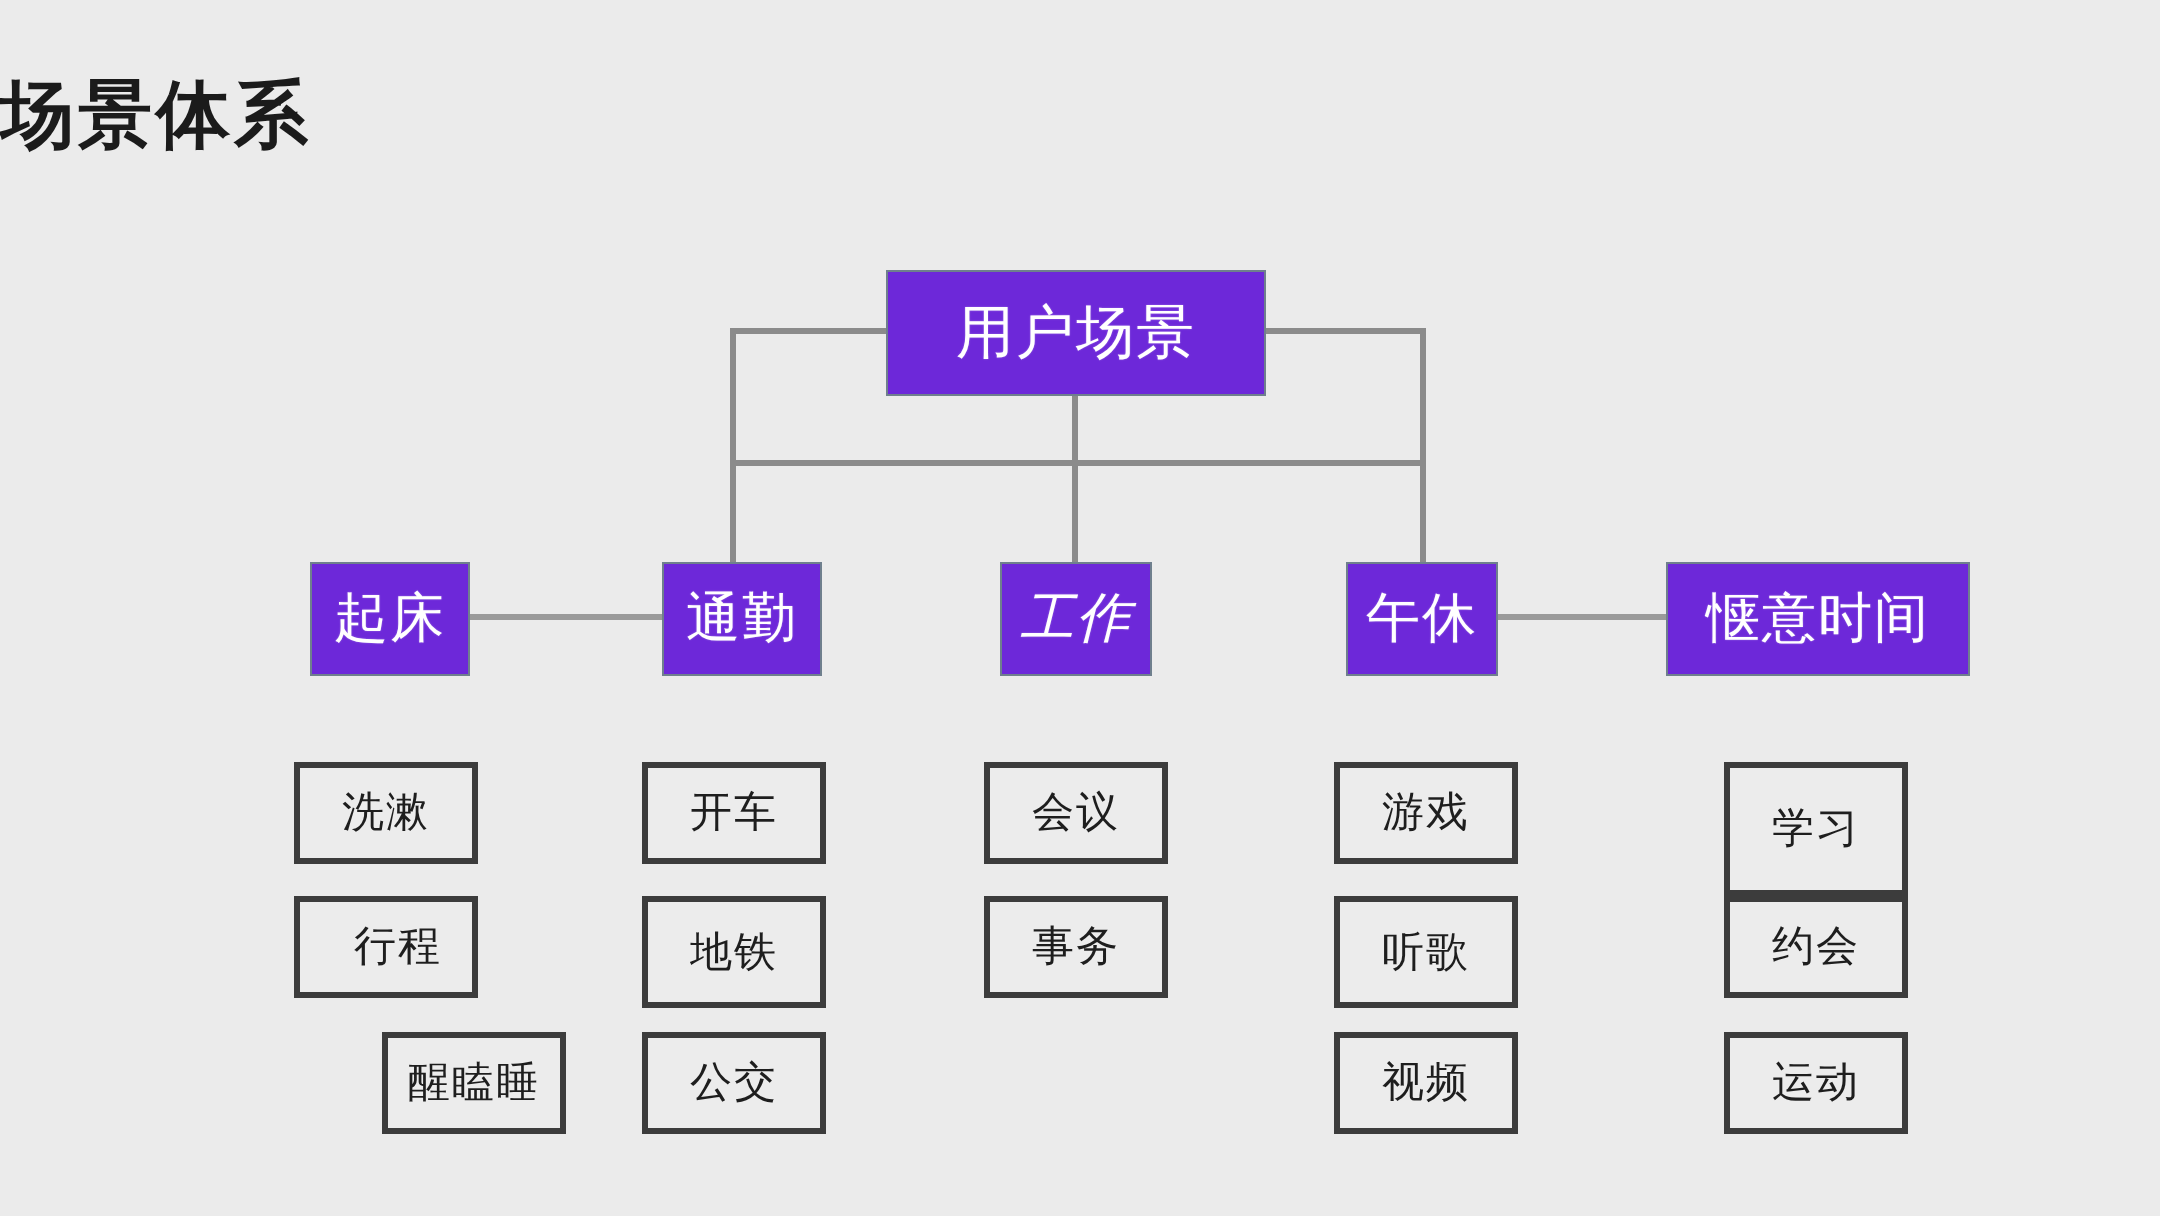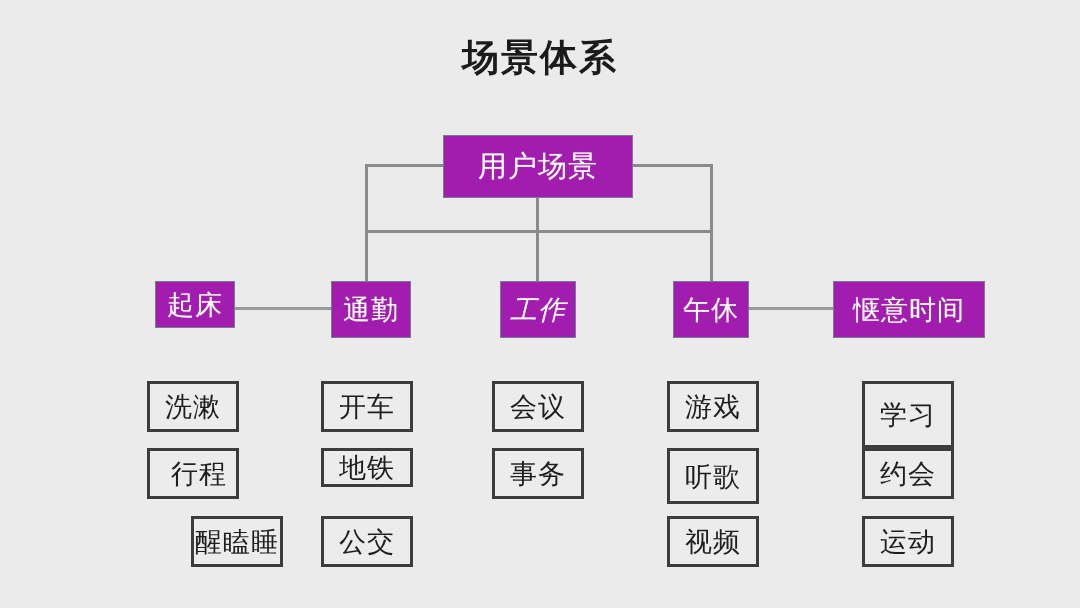--- a/index.html
+++ b/index.html
@@ -23,21 +23,20 @@
     height: 608px;
     background: #ebebeb;
   }
 
   
   .page-title {
     position: absolute;
     left: 0;
     top: 34px;
     width: 1080px;
-    text-align: center;
     font-size: 37px;
     font-weight: bold;
     color: #1b1b1b;
     letter-spacing: 2px;
     line-height: 48px;
     white-space: nowrap;
   }
 
   
   .conn {
@@ -45,21 +44,21 @@
     background: #8b8b8b;
   }
   .conn-h { height: 3px; }
   .conn-v { width: 3px; }
 
   .conn-thin { background: #9a9a9a; }
 
   
   .node {
     position: absolute;
-    background: #a21caf;
+    background: #6d28d9;
     border: 1px solid #6f7f8d;
     color: #ffffff;
     display: flex;
     align-items: center;
     justify-content: center;
     font-size: 27px;
     font-weight: 500;
     letter-spacing: 1px;
     line-height: 1;
     white-space: nowrap;
@@ -72,21 +71,21 @@
 
   
   .leaf {
     position: absolute;
     background: #ececec;
     border: 3px solid #3c3c3c;
     color: #1e1e1e;
     display: flex;
     align-items: center;
     justify-content: center;
-    font-size: 27px;
+    font-size: 21px;
     letter-spacing: 1px;
     line-height: 1;
     white-space: nowrap;
   }
 </style>
 </head>
 <body>
 
 <div id="canvas">
 
@@ -103,36 +102,36 @@
   <div class="conn conn-v" style="left:536px; top:197px; height:84px;"></div>
 
   <div class="conn conn-h" style="left:365px; top:230px; width:348px;"></div>
 
   <div class="conn conn-h conn-thin" style="left:235px; top:307px; width:96px;"></div>
 
   <div class="conn conn-h conn-thin" style="left:749px; top:307px; width:84px;"></div>
 
   <div class="node node-root" style="left:443px; top:135px; width:190px; height:63px;">用户场景</div>
 
-  <div class="node" style="left:155px; top:281px; width:80px; height:47px;">起床</div>
+  <div class="node" style="left:155px; top:281px; width:80px; height:57px;">起床</div>
 
   <div class="node" style="left:331px; top:281px; width:80px; height:57px;">通勤</div>
 
   <div class="node" style="left:500px; top:281px; width:76px; height:57px;font-style:italic;">工作</div>
 
   <div class="node" style="left:673px; top:281px; width:76px; height:57px;text-align:right;">午休</div>
 
   <div class="node" style="left:833px; top:281px; width:152px; height:57px;">惬意时间</div>
 
   <div class="leaf" style="left:147px; top:381px; width:92px; height:51px;">洗漱</div>
   <div class="leaf" style="left:147px; top:448px; width:92px; height:51px;padding-left:12px;">行程</div>
   <div class="leaf" style="left:147px; top:516px; width:92px; height:51px;margin-left:44px;">醒瞌睡</div>
 
   <div class="leaf" style="left:321px; top:381px; width:92px; height:51px;">开车</div>
-  <div class="leaf" style="left:321px; top:448px; width:92px; height:39px;">地铁</div>
+  <div class="leaf" style="left:321px; top:448px; width:92px; height:56px;">地铁</div>
   <div class="leaf" style="left:321px; top:516px; width:92px; height:51px;">公交</div>
 
   <div class="leaf" style="left:492px; top:381px; width:92px; height:51px;">会议</div>
   <div class="leaf" style="left:492px; top:448px; width:92px; height:51px;">事务</div>
 
   <div class="leaf" style="left:667px; top:381px; width:92px; height:51px;">游戏</div>
   <div class="leaf" style="left:667px; top:448px; width:92px; height:56px;text-align:center;">听歌</div>
   <div class="leaf" style="left:667px; top:516px; width:92px; height:51px;">视频</div>
 
   <div class="leaf" style="left:862px; top:381px; width:92px; height:67px;">学习</div>

